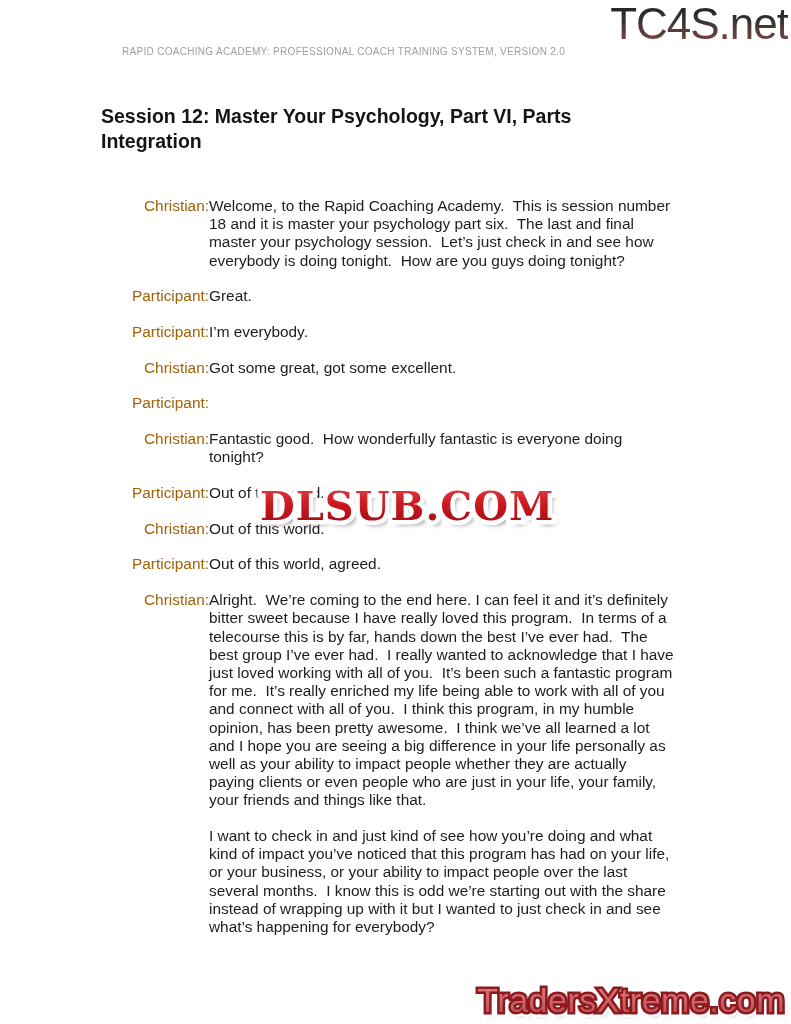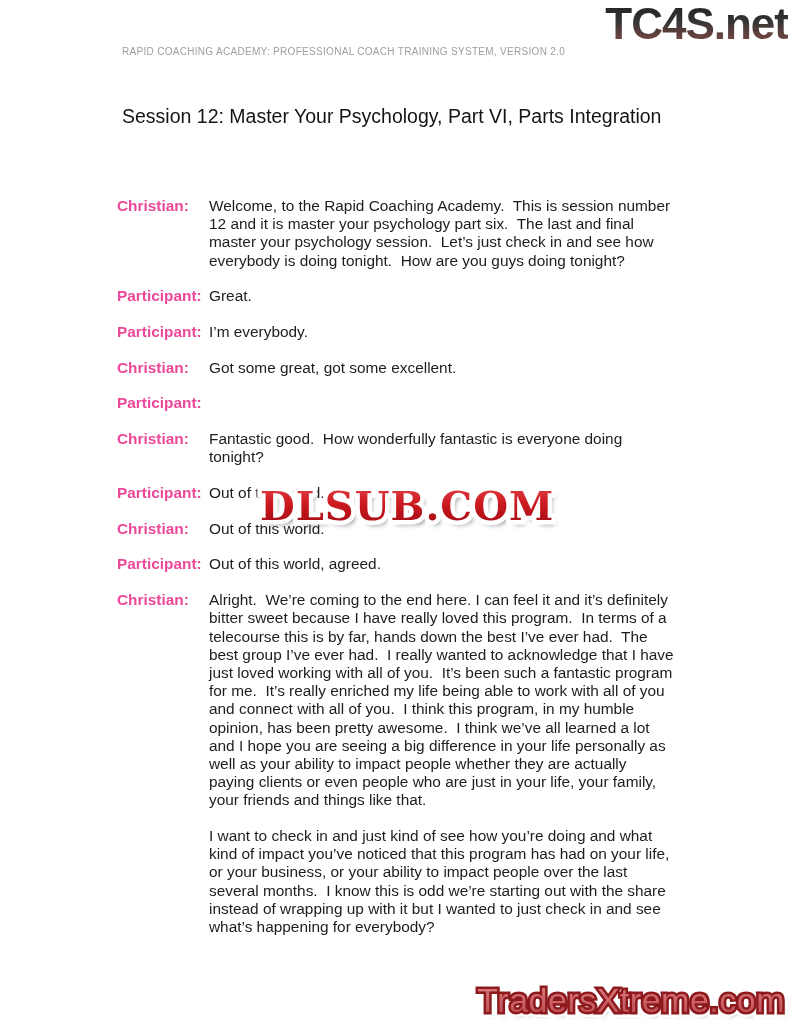--- a/index.html
+++ b/index.html
@@ -11,21 +11,21 @@
     overflow: hidden;
     font-family: "Liberation Sans", sans-serif;
   }
 
   
   .logo {
     position: absolute;
     top: 1px;
     right: 3px;
     font-size: 44px;
-    font-weight: bold;
+    font-weight: normal;
     letter-spacing: -1px;
     line-height: 46px;
     background: linear-gradient(180deg, #1f1f1f 0%, #333333 42%, #6b443f 80%, #8d5b50 100%);
     -webkit-background-clip: text;
     background-clip: text;
     color: transparent;
   }
 
   
   .running-header {
@@ -35,45 +35,46 @@
     font-size: 10px;
     letter-spacing: 0.3px;
     color: #9e9e9e;
     white-space: nowrap;
   }
 
   
   .doc-title {
     position: absolute;
     top: 104px;
-    left: 122px;
+    left: 101px;
     width: 560px;
     font-size: 19.5px;
-    font-weight: normal;
+    font-weight: bold;
     line-height: 25px;
     color: #141414;
   }
 
   
   .transcript {
     position: absolute;
     top: 197px;
     left: 117px;
     width: 557px;
     font-size: 15.4px;
     line-height: 18.2px;
     color: #1d1d1d;
   }
   .row { display: flex; margin-bottom: 17.5px; }
   .row:last-child { margin-bottom: 0; margin-top: 8px; }
   .speaker {
     width: 92px;
     flex: 0 0 92px;
-    font-weight: bold;
-    color: #ec4899;
+    font-weight: normal;
+    color: #a16207;
+    text-align: right;
   }
   .dialogue {
     flex: 1;
     white-space: pre-wrap;
   }
 
   
   .wm { position: absolute; }
   .wm span { display: block; white-space: nowrap; }
   .wm .layer { position: absolute; left: 0; top: 0; }
@@ -131,21 +132,21 @@
 
   <div class="logo">TC4S.net</div>
 
   <div class="running-header">RAPID COACHING ACADEMY: PROFESSIONAL COACH TRAINING SYSTEM, VERSION 2.0</div>
 
   <h1 class="doc-title" style="margin:0;">Session 12: Master Your Psychology, Part VI, Parts Integration</h1>
 
   <div class="transcript">
   <div class="row">
     <div class="speaker">Christian:</div>
-    <div class="dialogue">Welcome, to the Rapid Coaching Academy.  This is session number 12 and it is master your psychology part six.  The last and final master your psychology session.  Let’s just check in and see how everybody is doing tonight.  How are you guys doing tonight?</div>
+    <div class="dialogue">Welcome, to the Rapid Coaching Academy.  This is session number 18 and it is master your psychology part six.  The last and final master your psychology session.  Let’s just check in and see how everybody is doing tonight.  How are you guys doing tonight?</div>
   </div>
 
   <div class="row">
     <div class="speaker">Participant:</div>
     <div class="dialogue">Great.</div>
   </div>
 
   <div class="row">
     <div class="speaker">Participant:</div>
     <div class="dialogue">I’m everybody.</div>

